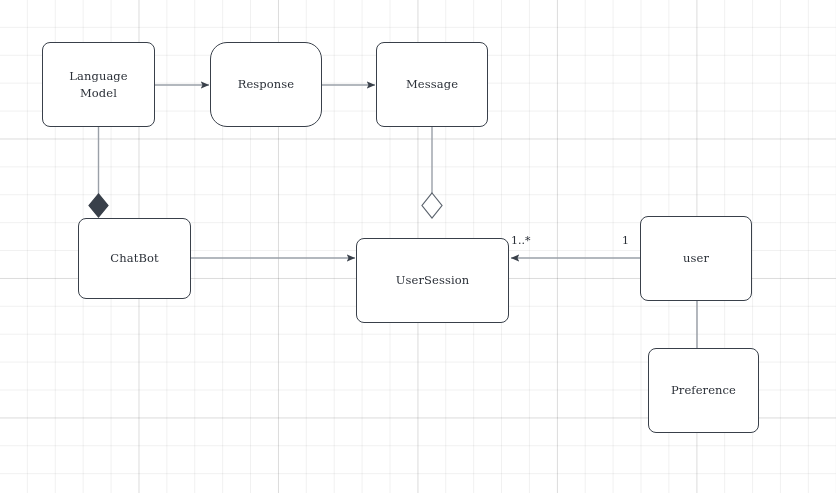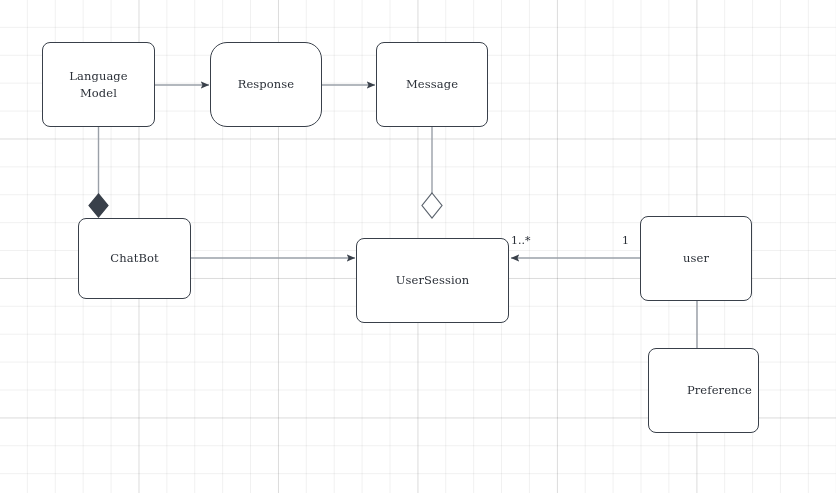--- a/index.html
+++ b/index.html
@@ -134,21 +134,21 @@
   </div>
 
   <div class="node" style="left:356px; top:216px; width:153px; height:85px;margin-top:22px;">
     <span class="node-label">UserSession</span>
   </div>
 
   <div class="node" style="left:640px; top:216px; width:112px; height:85px;">
     <span class="node-label">user</span>
   </div>
 
-  <div class="node" style="left:648px; top:348px; width:111px; height:85px;justify-content:flex-end;">
+  <div class="node" style="left:648px; top:348px; width:111px; height:85px;">
     <span class="node-label">Preference</span>
   </div>
 
   <span class="edge-label" style="left:511px; top:234px;">1..*</span>
 
   <span class="edge-label" style="left:622px; top:234px;">1</span>
 
 </div>
 
 </body></html>

